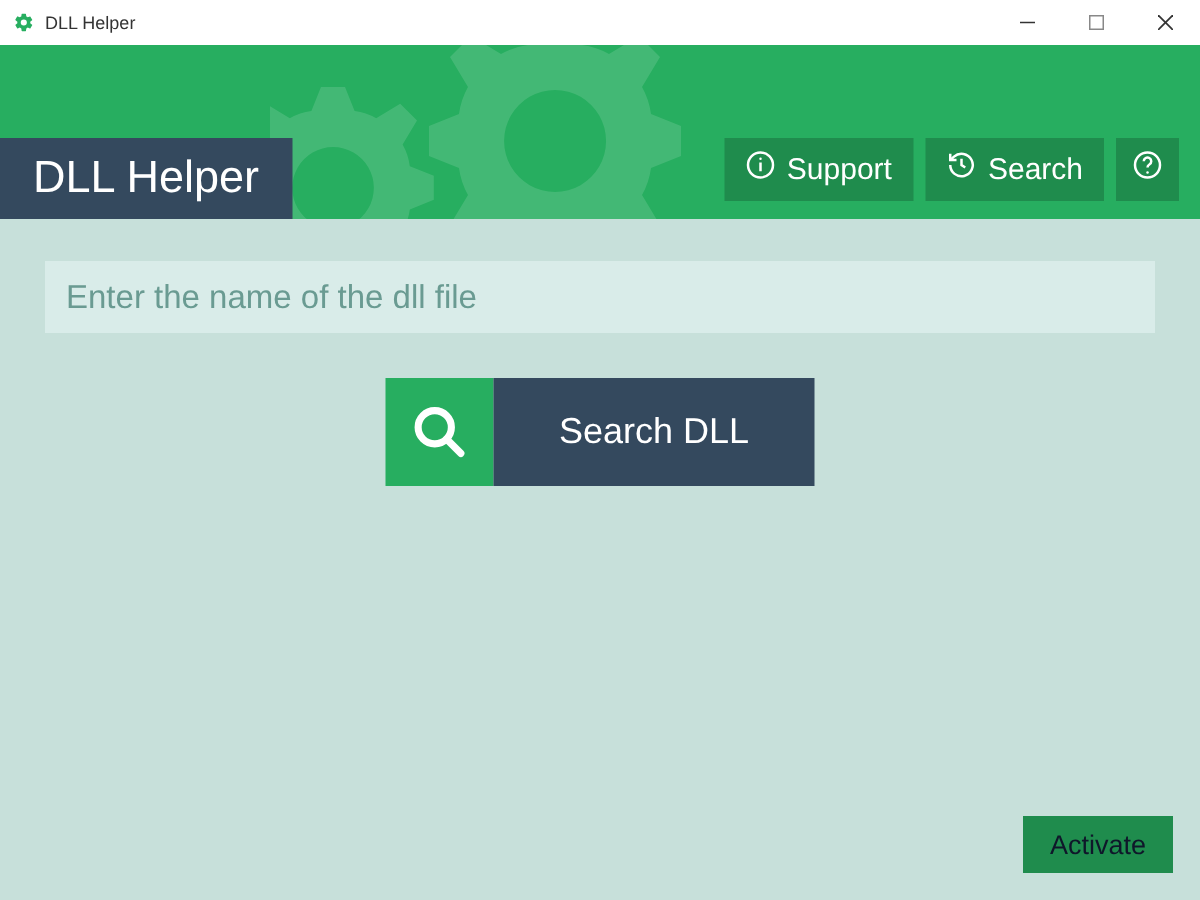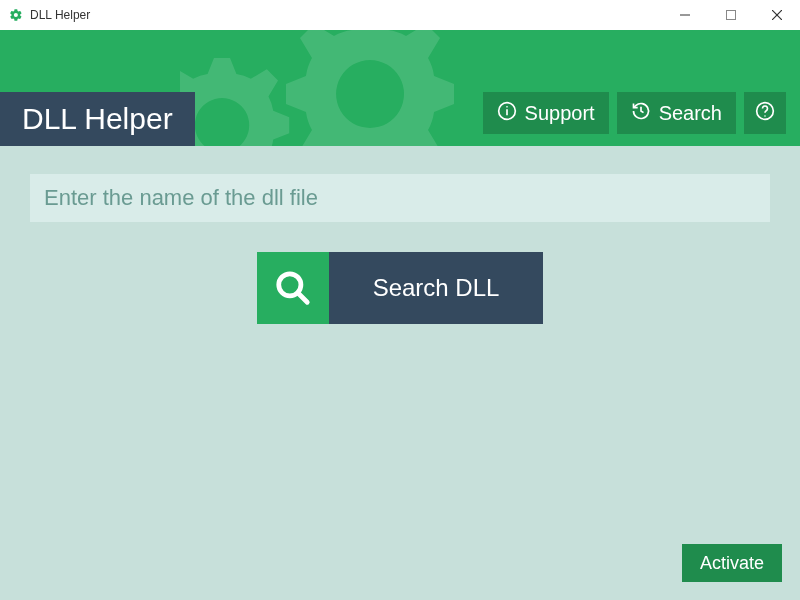--- a/index.html
+++ b/index.html
@@ -15,21 +15,21 @@
   .header-actions { position:absolute; right:14px; bottom:12px; display:flex; gap:8px; }
   .hdr-btn { background:#1f8c4d; color:#fff; height:42px; padding:0 14px; display:flex; align-items:center; gap:8px; font-size:20px; font-weight:500; cursor:pointer; }
   .hdr-btn.sq { width:42px; padding:0; justify-content:center; }
   .main { background:#c7e0da; height:454px; padding:28px 30px 0; position:relative; }
   .search-input { width:100%; height:48px; border:none; background:#d9ece9; color:#a16207; font-size:22px; padding:0 14px; outline:none; }
   .search-input::placeholder { color:#6a9b92; }
   .search-btn-wrap { display:flex; justify-content:center; margin-top:30px; }
   .search-icon-box { width:72px; height:72px; background:#27ae60; display:flex; align-items:center; justify-content:center; }
   .search-label-box { height:72px; background:#34495e; color:#fff; display:flex; align-items:center; padding:0 44px; font-size:24px; font-weight:400; }
   .footer-actions { position:absolute; right:18px; bottom:18px; display:flex; gap:12px; }
-  .ftr-btn { background:#1f8c4d; color:#ffffff; height:38px; padding:0 18px; display:flex; align-items:center; font-size:18px; cursor:pointer; }
+  .ftr-btn { background:#1f8c4d; color:#0f172a; height:38px; padding:0 18px; display:flex; align-items:center; font-size:18px; cursor:pointer; }
 </style>
 </head>
 <body>
 
 <div class="titlebar">
   <span class="titlebar-icon">
     <svg width="14" height="14" viewBox="0 0 24 24" fill="#27ae60">
         <path d="M19.14,12.94a7,7,0,0,0,.05-.94,7,7,0,0,0-.05-.94l2.11-1.65a.5.5,0,0,0,.12-.64l-2-3.46a.5.5,0,0,0-.61-.22l-2.49,1a7,7,0,0,0-1.62-.94l-.38-2.65A.5.5,0,0,0,13.77,2H9.77a.5.5,0,0,0-.49.42L8.9,5.07a7,7,0,0,0-1.62.94l-2.49-1a.5.5,0,0,0-.61.22l-2,3.46a.5.5,0,0,0,.12.64L4.41,11a7,7,0,0,0,0,1.88L2.3,14.53a.5.5,0,0,0-.12.64l2,3.46a.5.5,0,0,0,.61.22l2.49-1a7,7,0,0,0,1.62.94l.38,2.65a.5.5,0,0,0,.49.42h4a.5.5,0,0,0,.49-.42l.38-2.65a7,7,0,0,0,1.62-.94l2.49,1a.5.5,0,0,0,.61-.22l2-3.46a.5.5,0,0,0-.12-.64ZM11.77,15.5A3.5,3.5,0,1,1,15.27,12,3.5,3.5,0,0,1,11.77,15.5Z"></path>
       </svg>
   </span>

